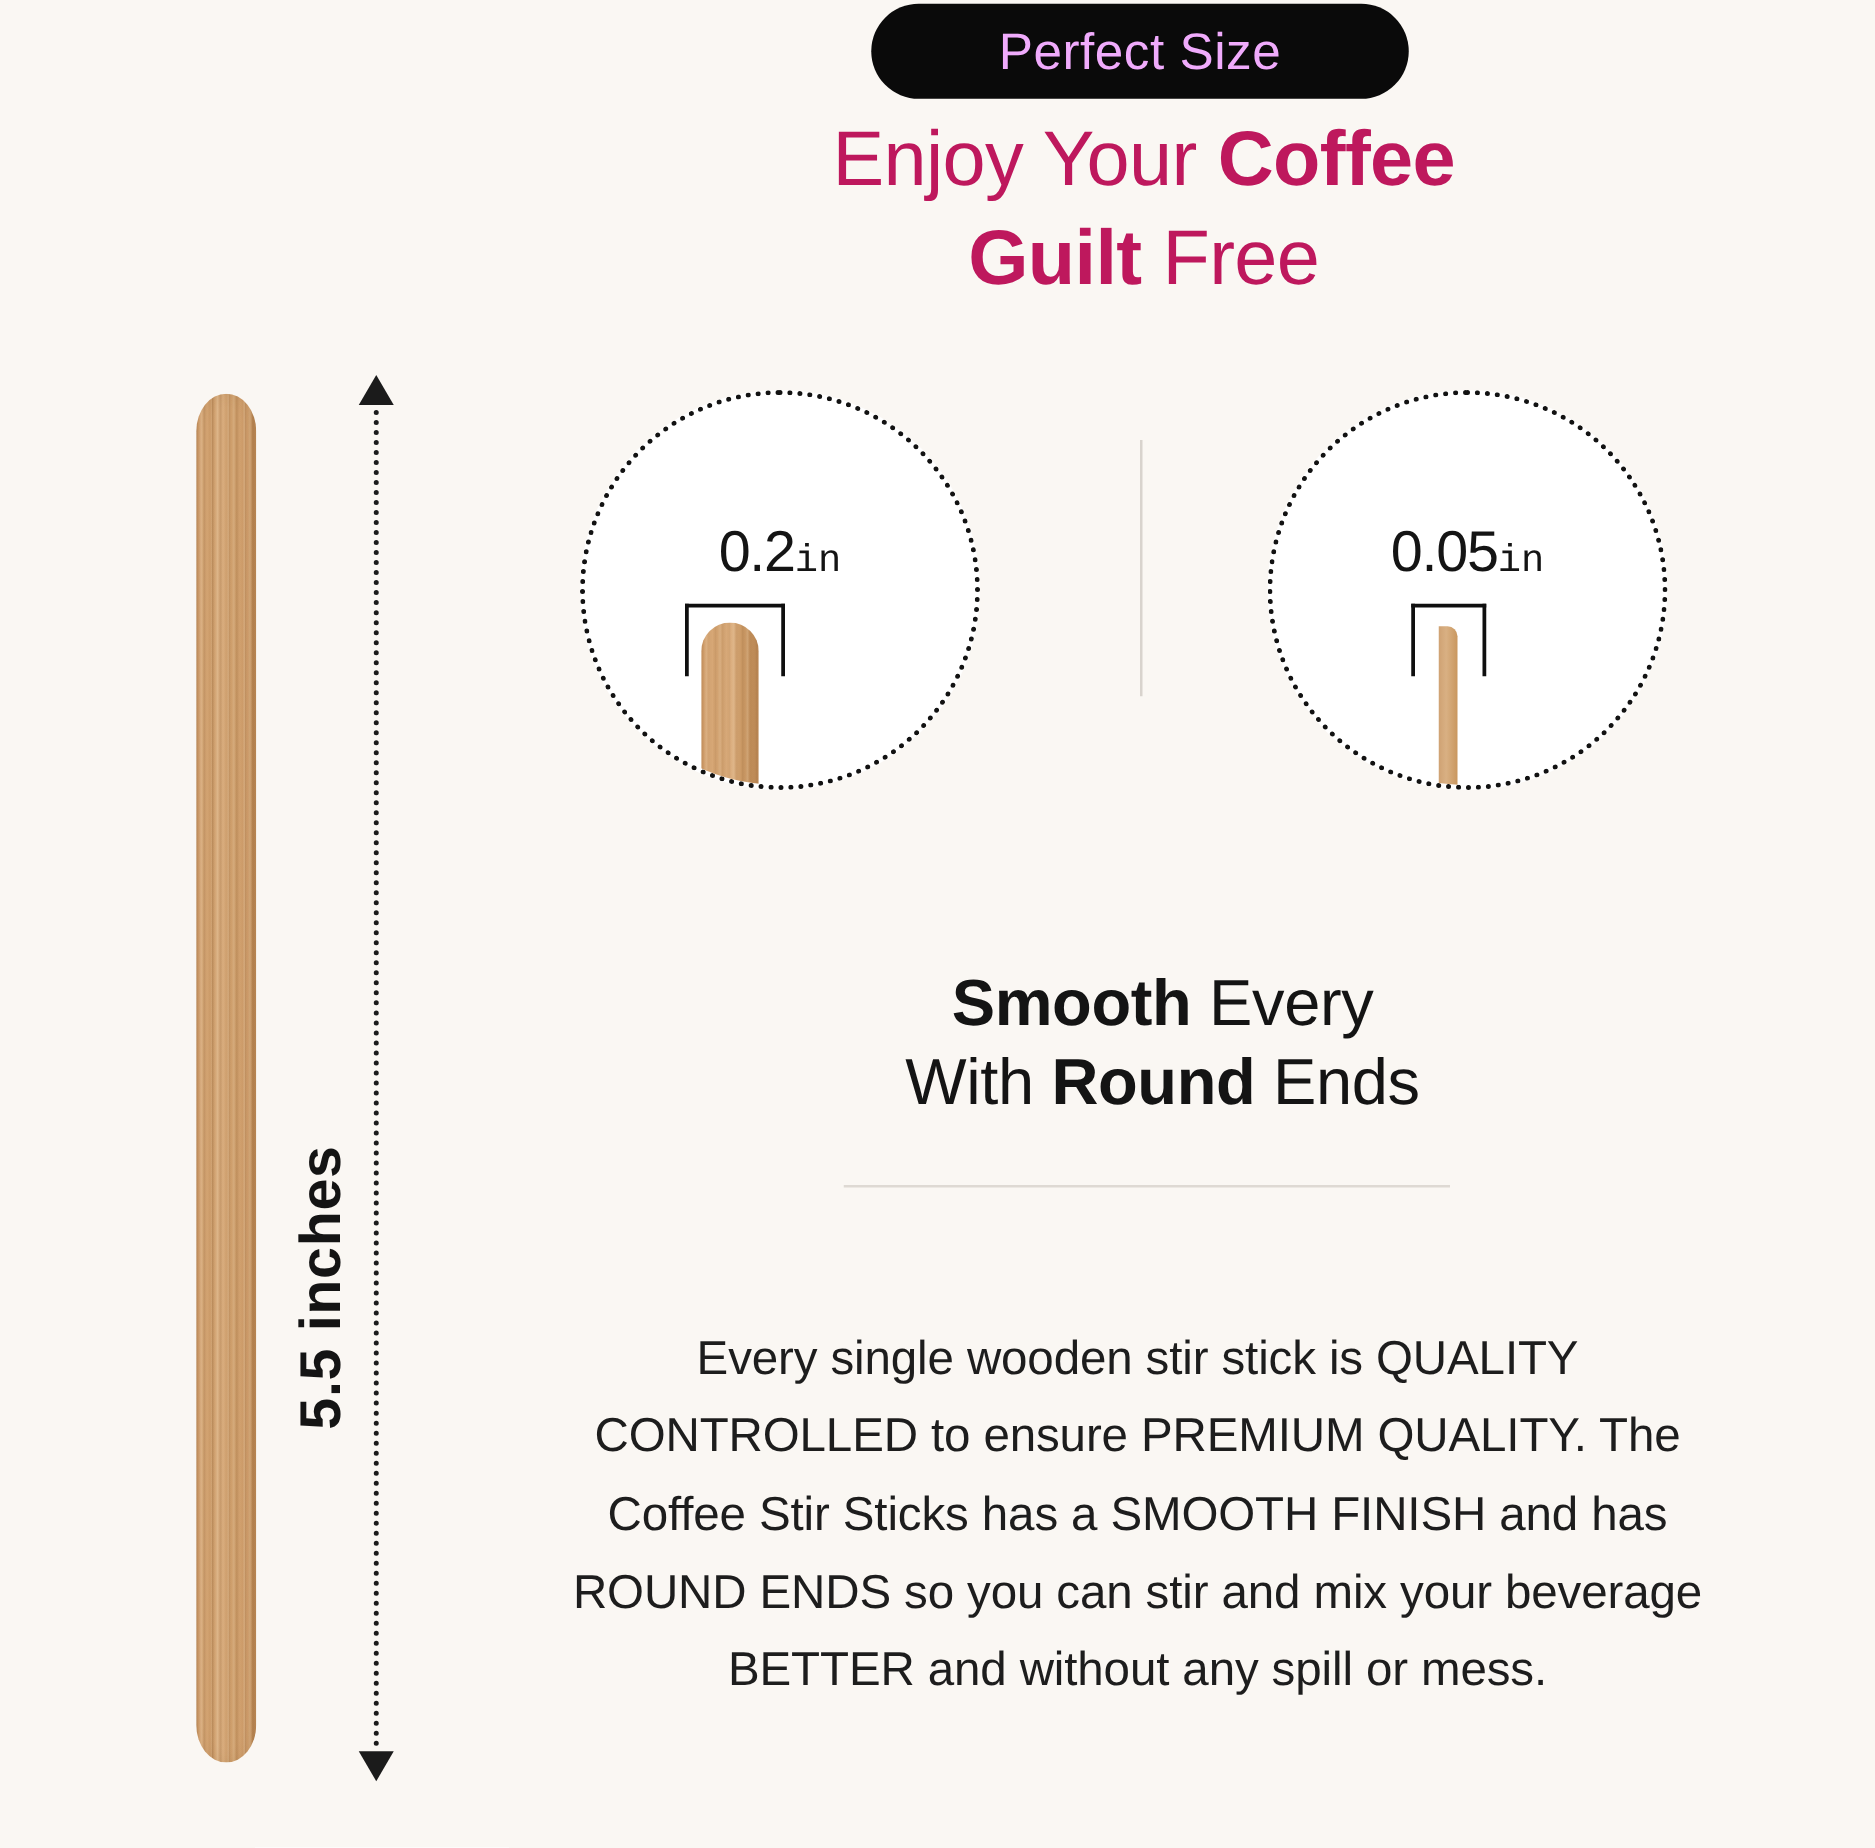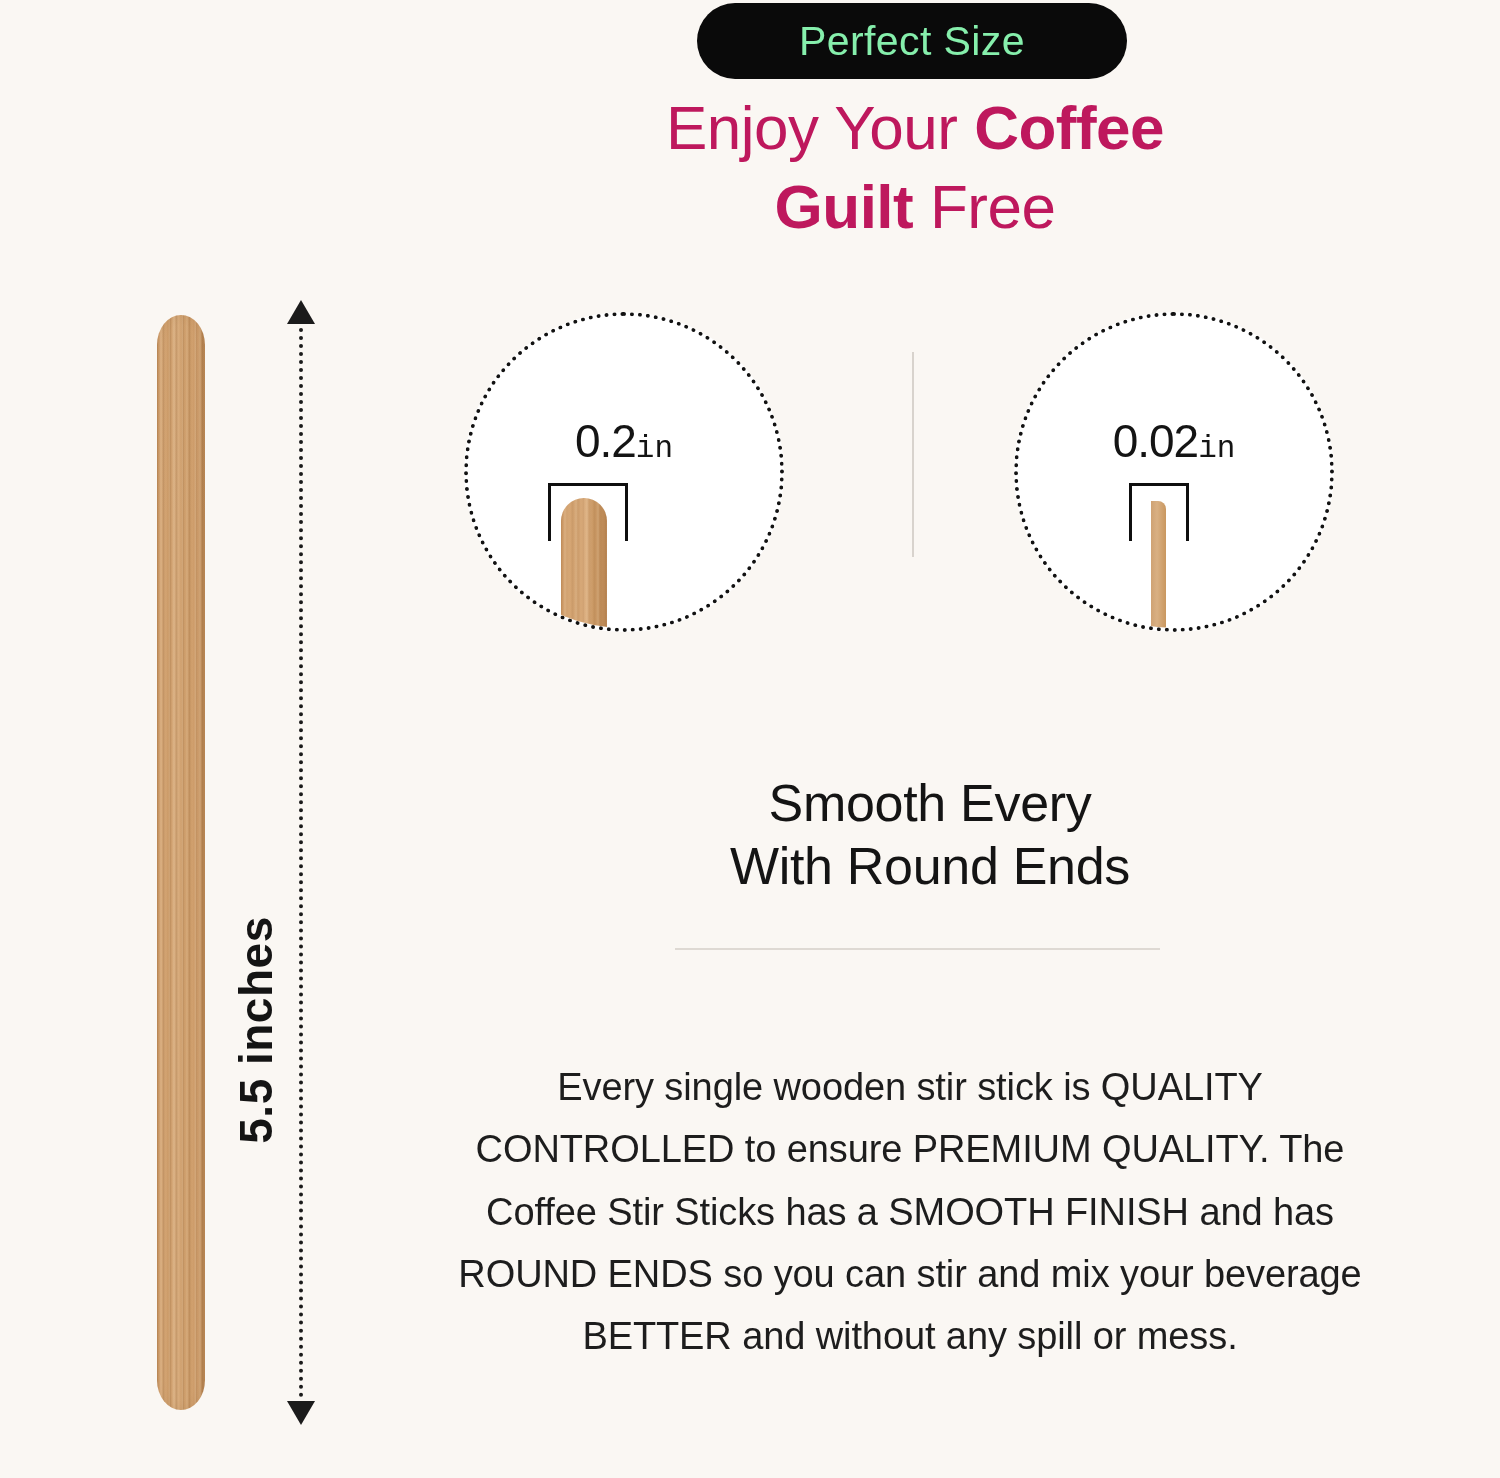--- a/index.html
+++ b/index.html
@@ -27,21 +27,21 @@
     top: 3px;
     width: 430px;
     height: 76px;
     background: #0a0a0a;
     border-radius: 38px;
     display: flex;
     align-items: center;
     justify-content: center;
   }
   .badge-label {
-    color: #86efac;
+    color: #f0abfc;
     font-size: 41px;
     font-weight: 300;
     letter-spacing: 0.4px;
     font-family: "Liberation Sans", sans-serif;
   }
 
   .headline {
     position: absolute;
     left: 430px;
     top: 88px;
@@ -214,21 +214,21 @@
     left: 520px;
     top: 772px;
     width: 820px;
     text-align: center;
     font-size: 52px;
     line-height: 1.22;
     color: #141414;
     font-weight: 300;
     letter-spacing: -0.3px;
   }
-  .subhead .sh-bold { font-weight: 400; text-align: center; }
+  .subhead .sh-bold { font-weight: 700; text-align: center; }
 
   .divider-horizontal {
     position: absolute;
     left: 675px;
     top: 948px;
     width: 485px;
     height: 2px;
     background: #ded9d3;
   }
 
@@ -276,21 +276,21 @@
       <span class="dim-num">0.2</span><span class="dim-unit">in</span>
     </div>
     <div class="bracket bracket-wide"></div>
     <div class="tip-wide"></div>
   </div>
 
   <div class="divider-vertical"></div>
 
   <div class="circle circle-right">
     <div class="dim-label">
-      <span class="dim-num">0.02</span><span class="dim-unit">in</span>
+      <span class="dim-num">0.05</span><span class="dim-unit">in</span>
     </div>
     <div class="bracket bracket-narrow"></div>
     <div class="tip-narrow"></div>
   </div>
 
   <div class="subhead">
     <span class="sh-bold">Smooth</span><span> Every</span><br>
     <span>With </span><span class="sh-bold">Round</span><span> Ends</span>
   </div>
 

